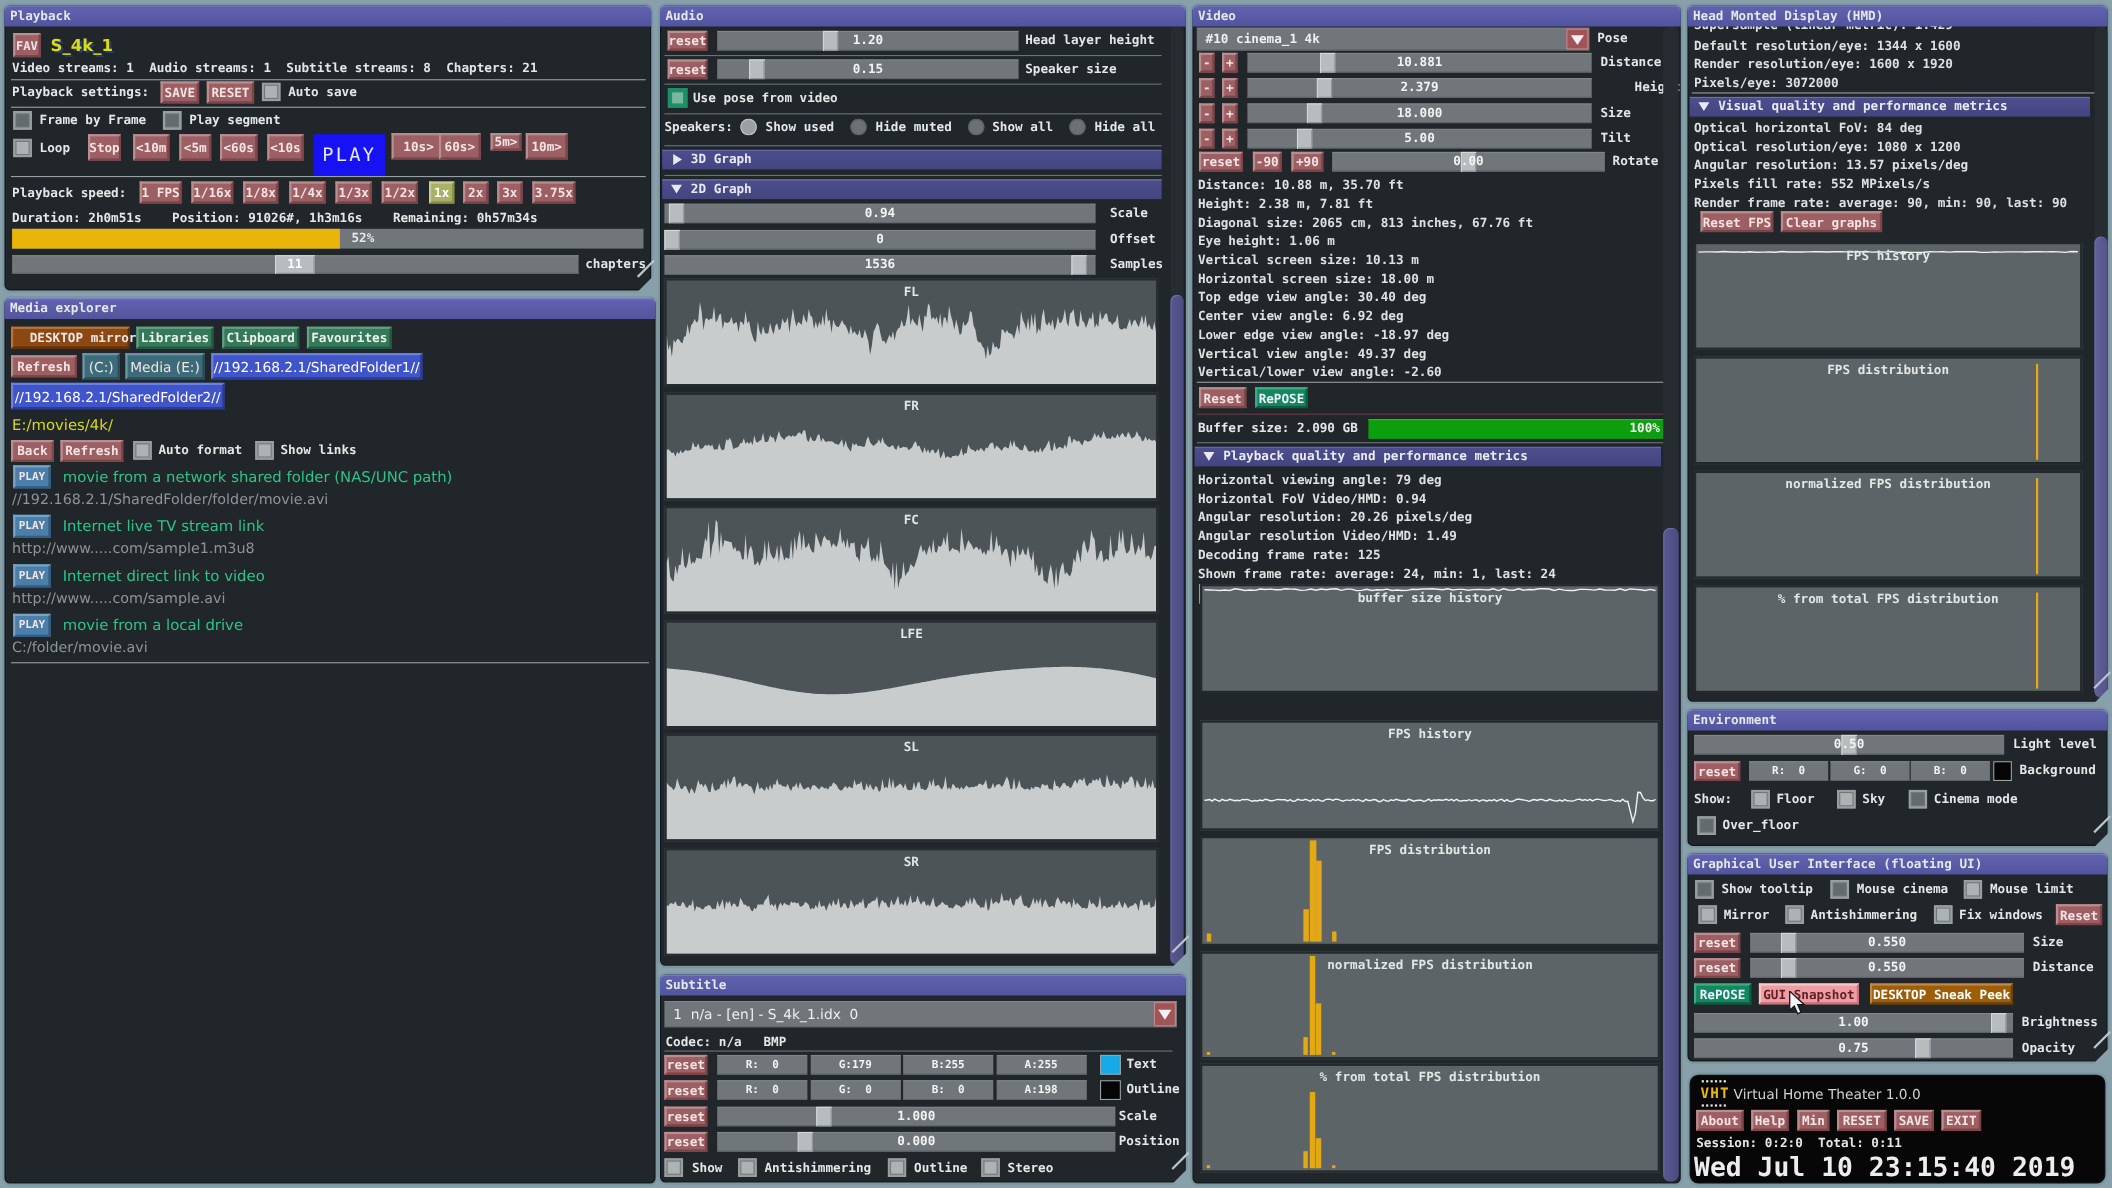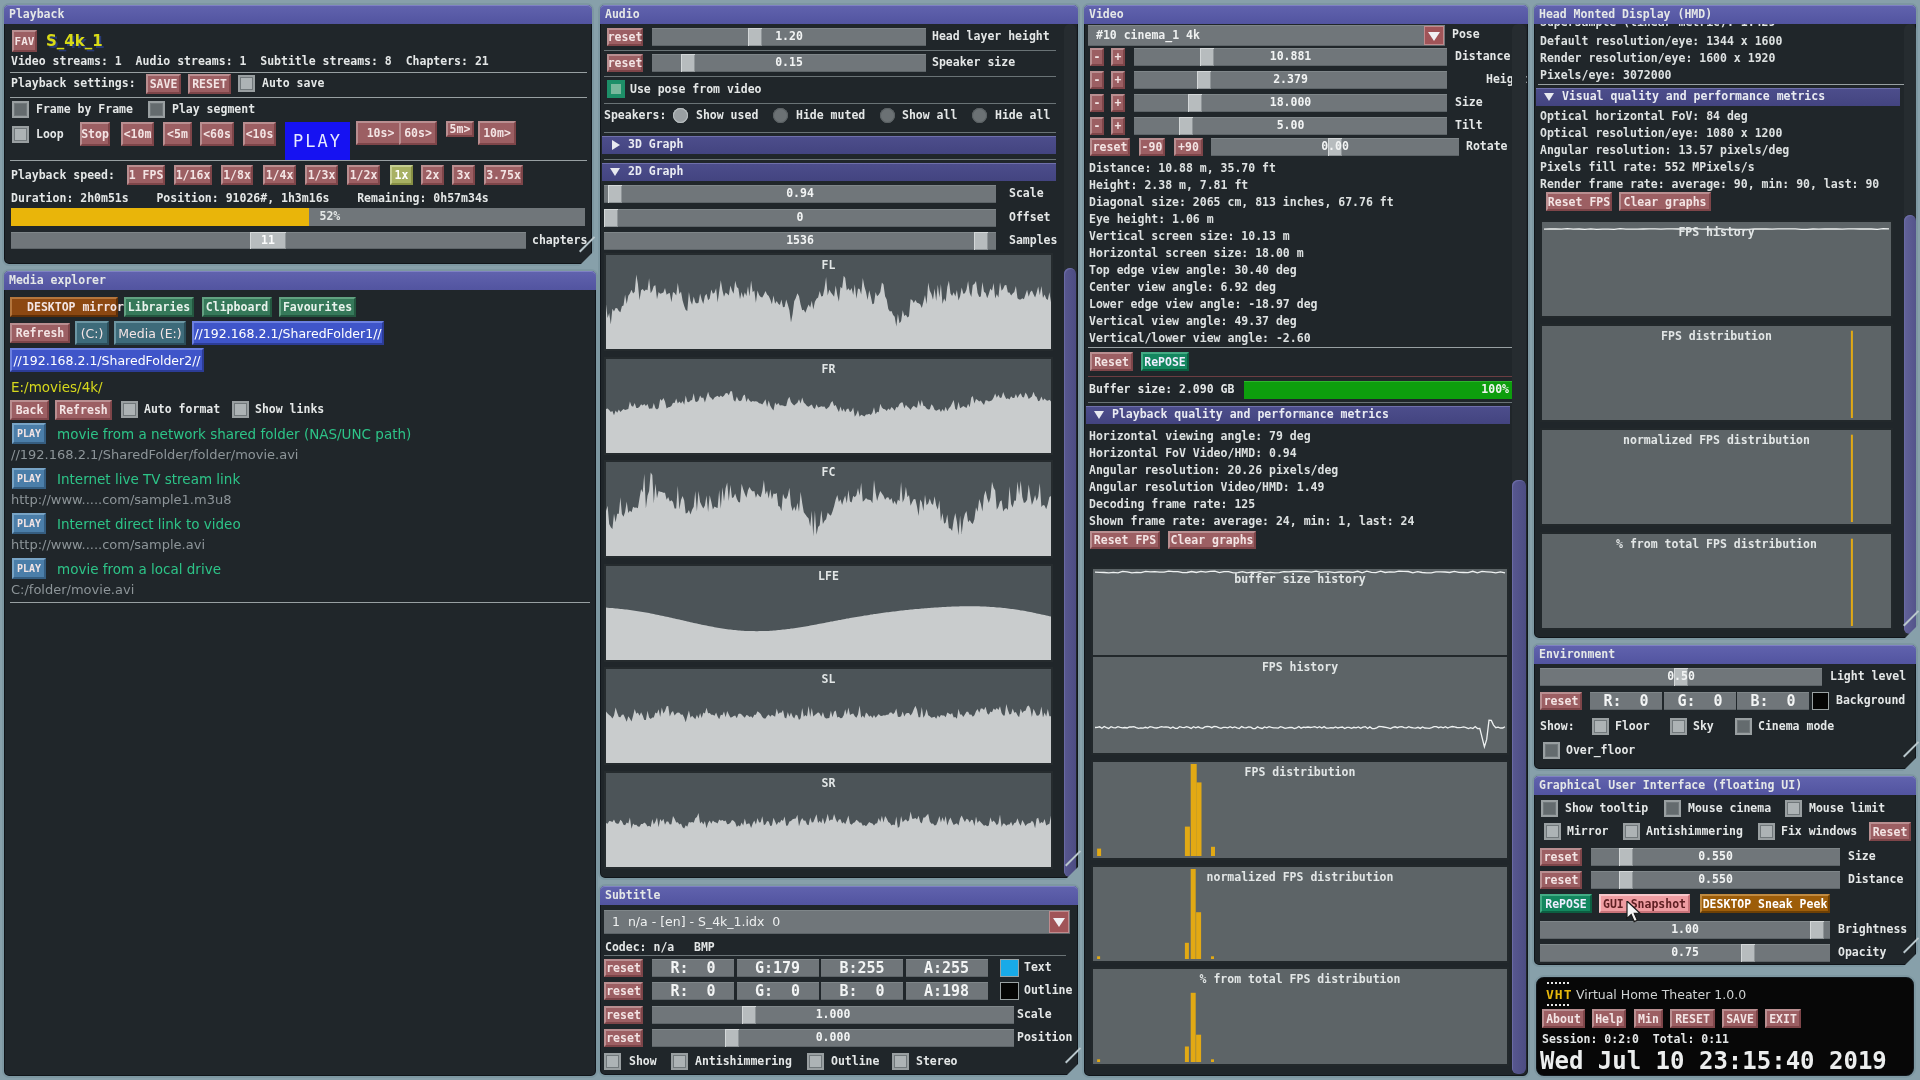--- a/index.html
+++ b/index.html
@@ -39,21 +39,21 @@
 .sans13 { font-family:"DejaVu Sans", sans-serif; font-size:12.5px; font-weight:normal; }
 .sep  { background:#98a0a2; }
 .sep2 { background:#6a7376; }
 .sep-red { background:#6b3d41; }
 .sl { background:#70767a; box-shadow: inset 0 1px 0 #7f8689, inset 0 -1px 0 #5d6468; }
 .sl-handle { position:absolute; top:0; bottom:0; background:#b7bcbe;
              box-shadow: inset 1px 1px 0 #d3d7d8, inset -1px -1px 0 #8f9598; }
 .sl-val { position:absolute; left:0; right:0; top:2px; text-align:center; color:#f2f4f4; }
 .vbox { background:#70767a; box-shadow: inset 0 1px 0 #7f8689, inset 0 -1px 0 #5d6468;
         display:flex; align-items:center; justify-content:center;
-        color:#f2f4f4; font-size:15px; font-weight:bold; white-space:pre; }
+        color:#f2f4f4; font-size:10px; font-weight:bold; white-space:pre; }
 .swatch { border:1px solid #9aa2a4; }
 .prog { background:#70767a; }
 .prog-fill { position:absolute; left:0; top:0; bottom:0; background:#e9b50a; }
 .prog-txt { position:absolute; left:calc(52% + 10px); top:2px; }
 .buffer { background:#0d9e0d; box-shadow: inset 0 1px 0 #2fb42f; }
 .buf-txt { position:absolute; right:6px; top:2px; color:#f0f4f0; }
 .chap-h { display:flex; align-items:center; justify-content:center; }
 .chap-v { color:#fbfcfc; }
 .cb { background:#71787b; box-shadow: inset 0 0 0 2px #999fa1; }
 .cb::after { content:''; position:absolute; inset:3px; background:#646b6e; }
@@ -431,21 +431,21 @@
           <span class="txt hb-t">Playback quality and performance metrics</span>
         </div>
 <div class="abs txt tt" style="left:7px;top:427px;height:16px;">Horizontal viewing angle: 79 deg</div>
 <div class="abs txt tt" style="left:7px;top:444px;height:16px;">Horizontal FoV Video/HMD: 0.94</div>
 <div class="abs txt tt" style="left:7px;top:461px;height:16px;">Angular resolution: 20.26 pixels/deg</div>
 <div class="abs txt tt" style="left:7px;top:478px;height:16px;">Angular resolution Video/HMD: 1.49</div>
 <div class="abs txt tt" style="left:7px;top:495px;height:16px;">Decoding frame rate: 125</div>
 <div class="abs txt tt" style="left:7px;top:512px;height:16px;">Shown frame rate: average: 24, min: 1, last: 24</div>
 <div class="abs btn b-red" style="left:8px;top:528px;width:70px;height:18px;">Reset FPS</div>
 <div class="abs btn b-red" style="left:86px;top:528px;width:88px;height:18px;">Clear graphs</div>
-<div class="abs gbox " style="left:9px;top:564px;width:418px;height:99px;">
+<div class="abs gbox " style="left:9px;top:528px;width:418px;height:99px;">
           <div class="gb-label txt">buffer size history</div>
           <div class="gb-plot">
             <svg width="414" height="95">
               <polyline points="2.0,3.2 6.6,3.4 11.2,3.5 15.8,3.8 20.4,3.4 25.0,3.8 29.6,2.3 34.2,2.9 38.9,3.8 43.5,3.3 48.1,3.7 52.7,2.4 57.3,2.9 61.9,2.6 66.5,3.1 71.1,3.1 75.7,2.2 80.3,2.6 84.9,2.7 89.5,3.7 94.1,3.5 98.7,2.5 103.3,3.5 108.0,2.4 112.6,3.2 117.2,2.4 121.8,2.2 126.4,3.7 131.0,2.6 135.6,2.6 140.2,3.9 144.8,3.7 149.4,2.7 154.0,3.8 158.6,3.1 163.2,3.3 167.8,2.6 172.4,3.8 177.1,3.3 181.7,3.8 186.3,3.7 190.9,2.7 195.5,2.9 200.1,2.5 204.7,2.5 209.3,2.3 213.9,2.7 218.5,3.2 223.1,2.2 227.7,3.3 232.3,2.8 236.9,2.8 241.6,3.6 246.2,3.0 250.8,2.8 255.4,3.0 260.0,3.4 264.6,2.3 269.2,3.9 273.8,2.2 278.4,3.4 283.0,3.6 287.6,2.2 292.2,3.5 296.8,2.9 301.4,3.1 306.0,2.2 310.7,2.3 315.3,2.5 319.9,3.8 324.5,2.6 329.1,3.5 333.7,3.8 338.3,3.8 342.9,2.8 347.5,2.8 352.1,3.0 356.7,3.5 361.3,2.4 365.9,3.4 370.5,3.5 375.1,3.6 379.8,2.3 384.4,3.8 389.0,2.4 393.6,2.8 398.2,3.2 402.8,3.8 407.4,2.8 412.0,3.8 " fill="none" stroke="#eef1f1" stroke-width="1.3"></polyline>
             </svg>
           </div>
         </div>
 <div class="abs gbox " style="left:9px;top:652px;width:418px;height:100px;">
           <div class="gb-label txt">FPS history</div>
           <div class="gb-plot">

